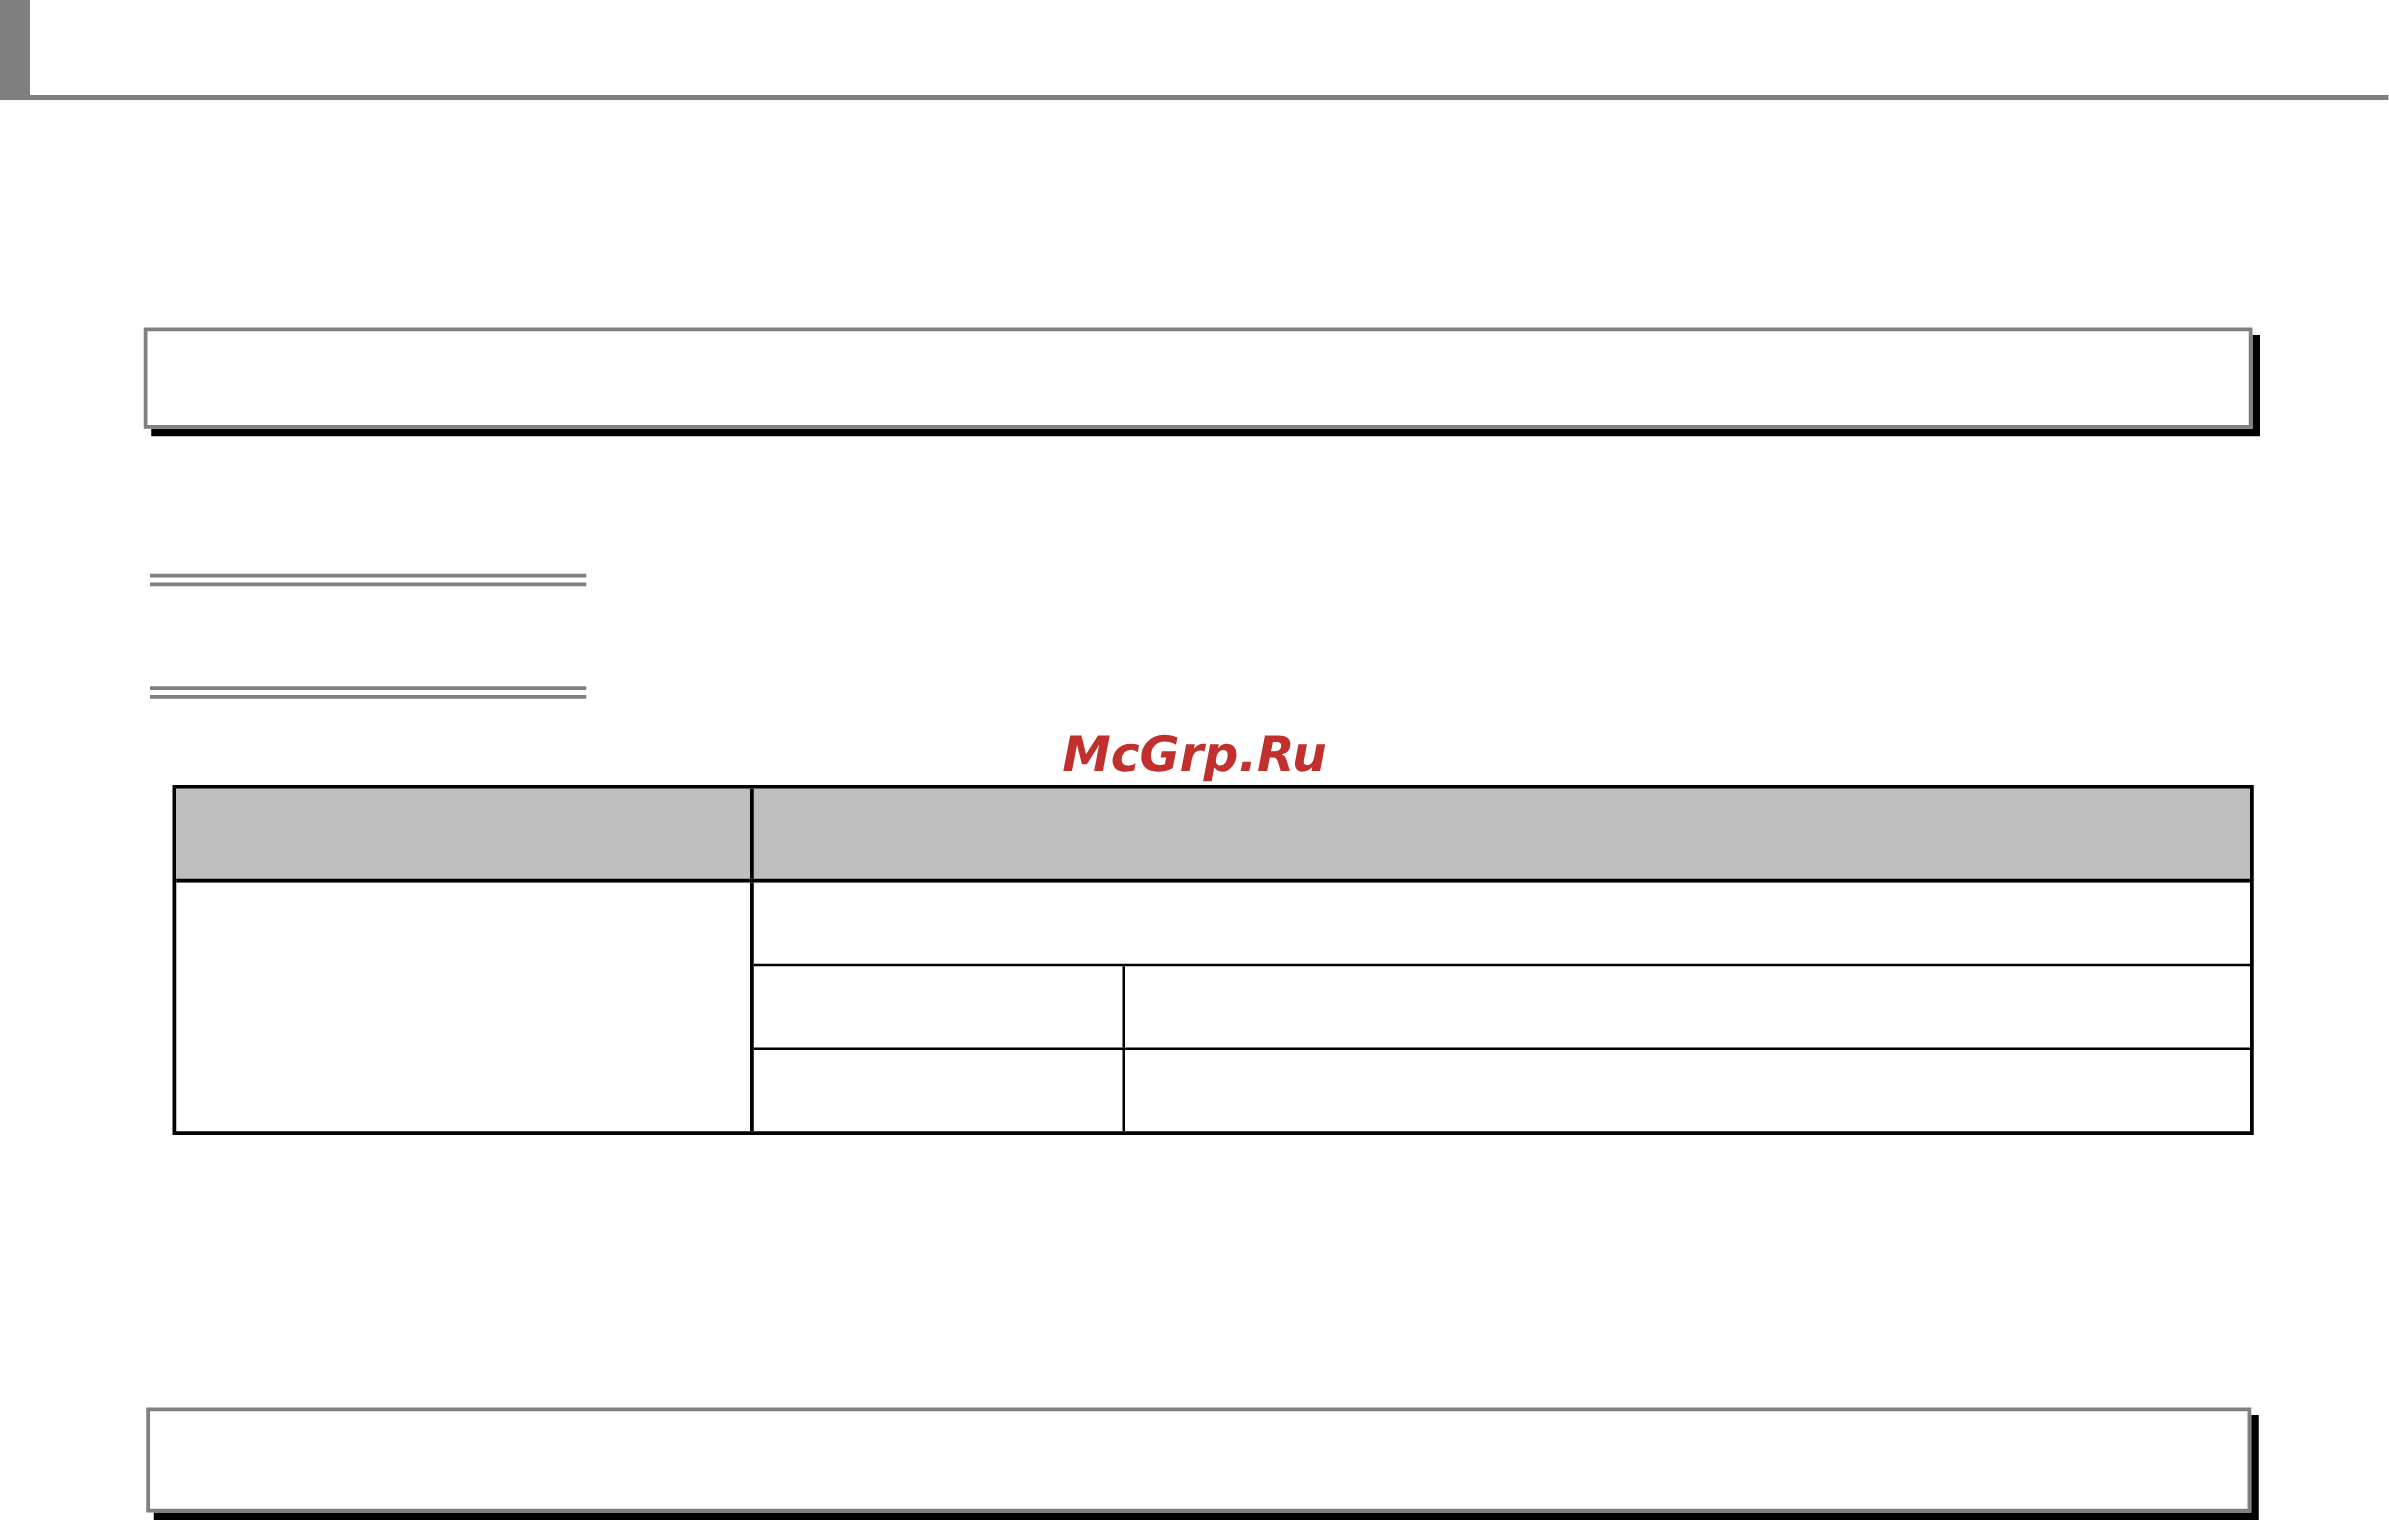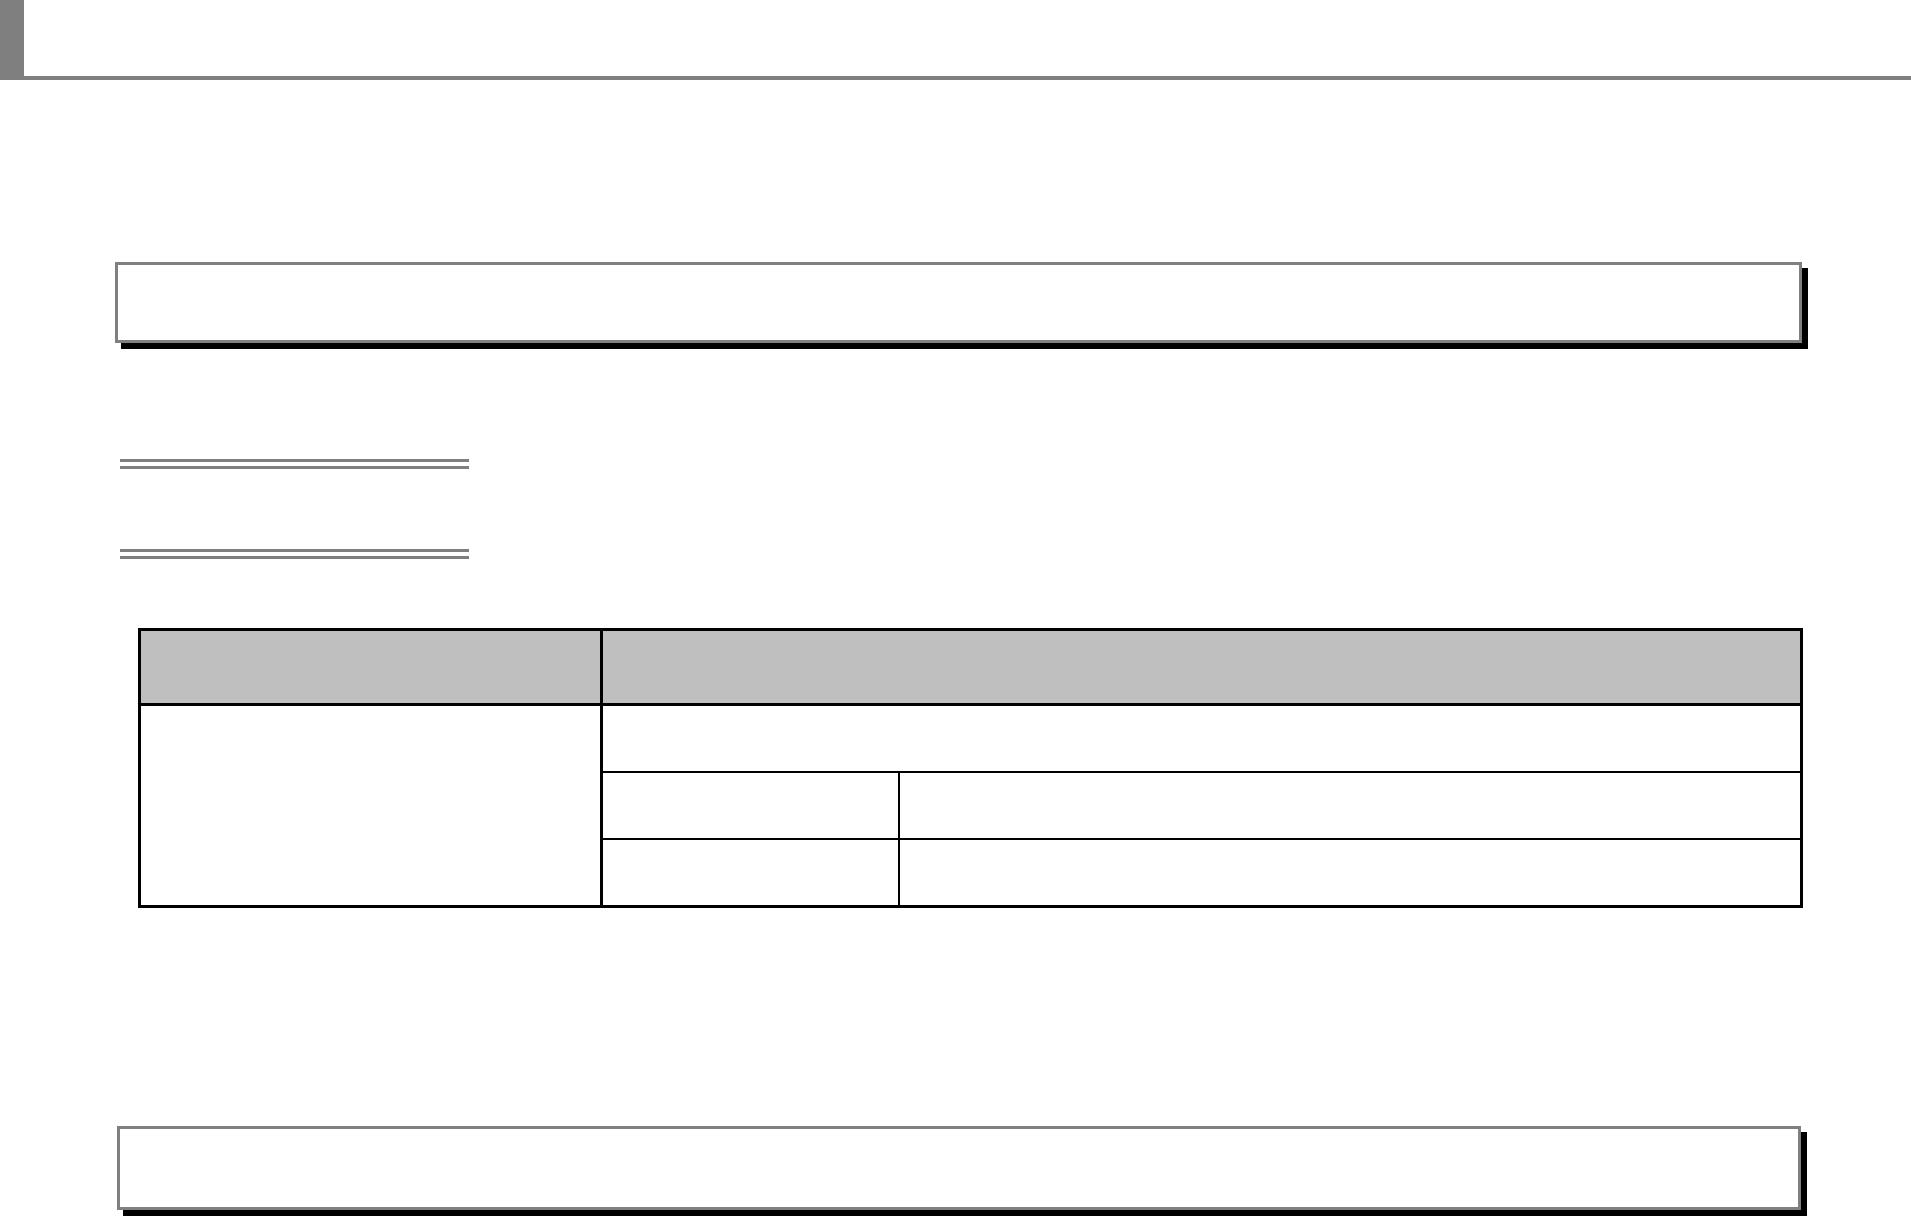--- a/index.html
+++ b/index.html
@@ -138,20 +138,21 @@
   <div class="corner-block"></div>
   <div class="top-rule"></div>
 
   <div class="shadow-box box-top">
     <span class="box-text"></span>
   </div>
 
   <div class="double-rule rule-1"></div>
   <div class="double-rule rule-2"></div>
 
+  <div class="watermark">McGrp.Ru</div>
 
   <div class="spec-table">
     <div class="t-header">
       <div class="t-h1 cell"></div>
       <div class="t-h2 cell"></div>
     </div>
     <div class="t-body">
       <div class="t-col1 cell"></div>
       <div class="t-col2">
         <div class="t-rowA cell"></div>

